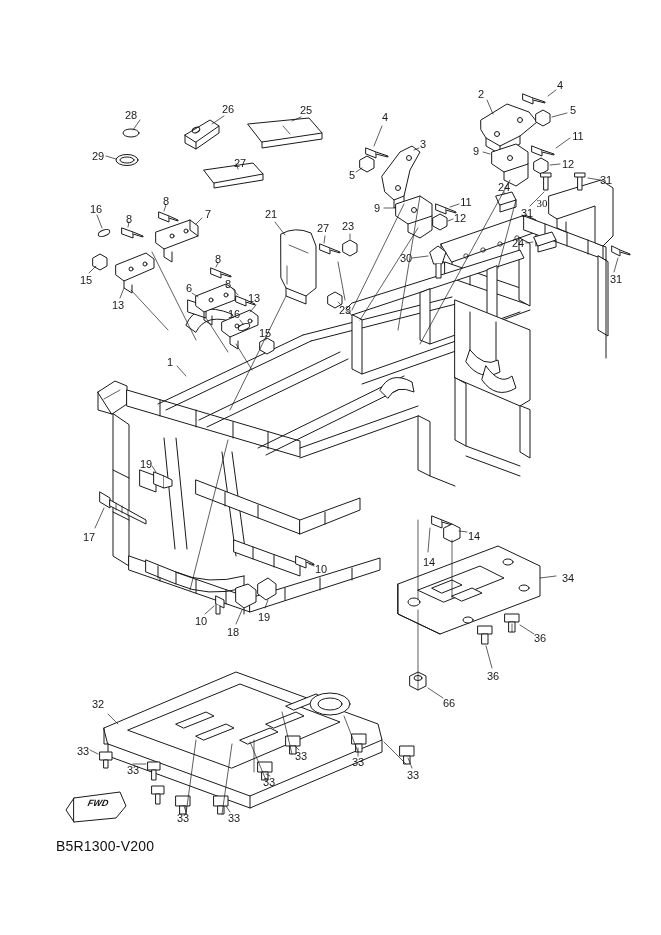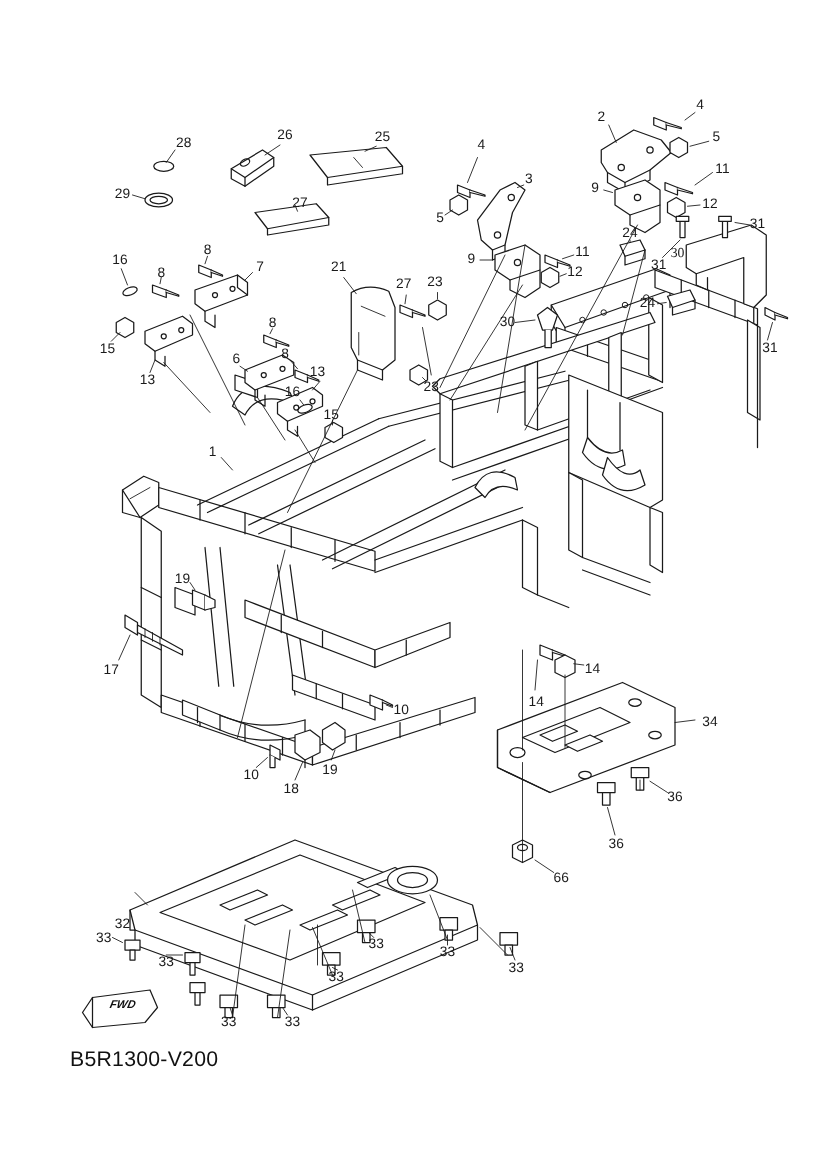--- a/index.html
+++ b/index.html
@@ -29,21 +29,21 @@
     font-size: 11px;
     color: #1a1a1a;
     line-height: 11px;
     white-space: nowrap;
     transform: translate(-50%, -50%);
   }
   #drawing-code {
     position: absolute;
     left: 56px;
     top: 838px;
-    font-size: 17px;
+    font-size: 14px;
     color: #111;
     letter-spacing: 0.2px;
   }
   #fwd-label {
     position: absolute;
     left: 88px;
     top: 798px;
     font-size: 9px;
     font-weight: bold;
     font-style: italic;
@@ -517,21 +517,21 @@
       <path d="M266 780 L250 742"></path>
       <path d="M186 814 L196 740"></path>
       <path d="M222 814 L232 744"></path>
       <path d="M292 754 L282 712"></path>
       <path d="M358 752 L344 716"></path>
       <path d="M406 764 L384 742"></path>
     </g>
   </svg>
 
   <div id="callouts">
-      <div class="cnum" style="left: 147px; top: 115px;">28</div>
+      <div class="cnum" style="left: 131px; top: 115px;">28</div>
       <div class="cnum" style="left: 228px; top: 109px;">26</div>
       <div class="cnum" style="left: 306px; top: 110px; text-align: right;">25</div>
       <div class="cnum" style="left: 98px; top: 156px;">29</div>
       <div class="cnum" style="left: 240px; top: 163px;">27</div>
       <div class="cnum" style="left: 385px; top: 117px;">4</div>
       <div class="cnum" style="left: 423px; top: 144px;">3</div>
       <div class="cnum" style="left: 352px; top: 175px;">5</div>
       <div class="cnum" style="left: 481px; top: 94px;">2</div>
       <div class="cnum" style="left: 560px; top: 85px;">4</div>
       <div class="cnum" style="left: 573px; top: 110px;">5</div>
@@ -570,21 +570,21 @@
       <div class="cnum" style="left: 321px; top: 569px;">10</div>
       <div class="cnum" style="left: 201px; top: 621px;">10</div>
       <div class="cnum" style="left: 233px; top: 632px;">18</div>
       <div class="cnum" style="left: 264px; top: 617px;">19</div>
       <div class="cnum" style="left: 474px; top: 536px;">14</div>
       <div class="cnum" style="left: 429px; top: 562px;">14</div>
       <div class="cnum" style="left: 568px; top: 578px;">34</div>
       <div class="cnum" style="left: 540px; top: 638px;">36</div>
       <div class="cnum" style="left: 493px; top: 676px;">36</div>
       <div class="cnum" style="left: 449px; top: 703px;">66</div>
-      <div class="cnum" style="left: 98px; top: 704px; margin-top: 36px;">32</div>
+      <div class="cnum" style="left: 98px; top: 704px;">32</div>
       <div class="cnum" style="left: 83px; top: 751px;">33</div>
       <div class="cnum" style="left: 133px; top: 770px;">33</div>
       <div class="cnum" style="left: 183px; top: 818px;">33</div>
       <div class="cnum" style="left: 234px; top: 818px;">33</div>
       <div class="cnum" style="left: 269px; top: 782px;">33</div>
       <div class="cnum" style="left: 301px; top: 756px;">33</div>
       <div class="cnum" style="left: 358px; top: 762px;">33</div>
       <div class="cnum" style="left: 413px; top: 775px;">33</div>
     </div>
 

